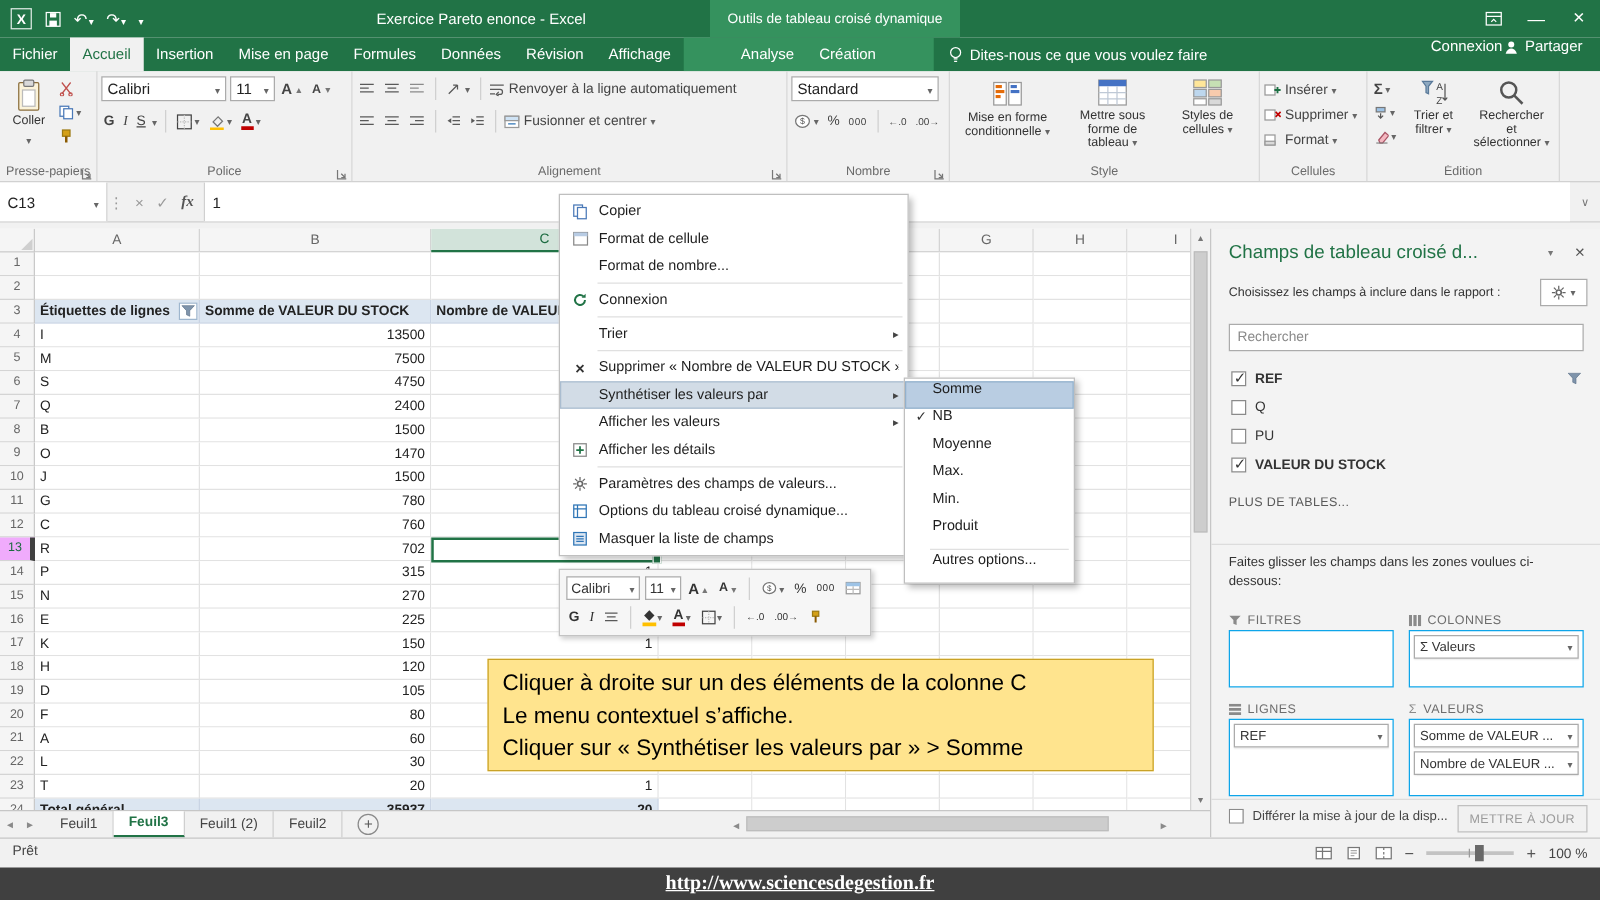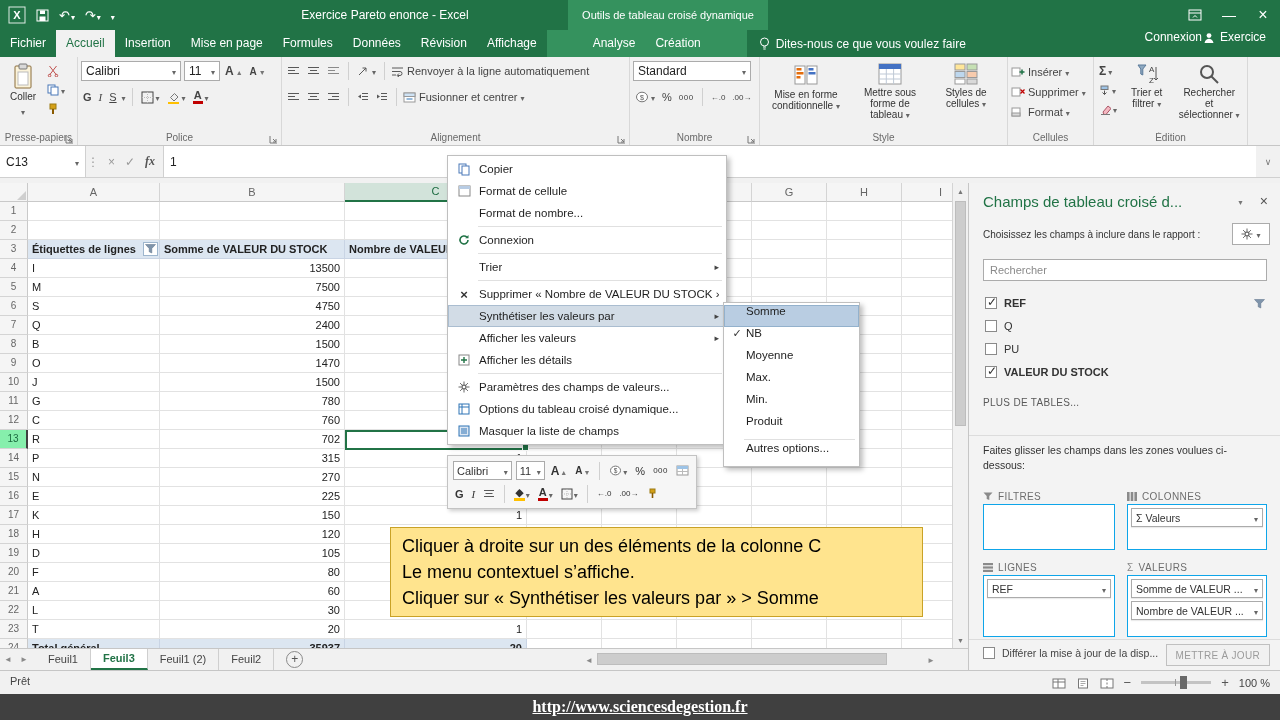--- a/index.html
+++ b/index.html
@@ -65,21 +65,21 @@
   #grid-wrap{position:absolute;left:0;top:183px;width:952px;height:465px;overflow:hidden;background:#fff}
   #grid-body{position:relative}
   .g-row{display:flex;height:19px}
   .g-corner{width:28px;height:19px;background:#f5f5f5;border-right:1px solid #c9c9c9;border-bottom:1px solid #c9c9c9;position:relative;flex:none}
   .g-corner::after{content:'';position:absolute;right:1px;bottom:1px;border-left:9px solid transparent;border-bottom:9px solid #cfcfcf}
   .g-h{height:19px;background:#f5f5f5;border-right:1px solid #d4d4d4;border-bottom:1px solid #c9c9c9;text-align:center;
        font-size:11px;color:#666;line-height:18px;flex:none}
   .g-h.sel{background:#d2e3da;color:#1c6b40;border-bottom:2px solid #217346;line-height:16px}
   .g-rh{width:28px;height:19px;background:#f5f5f5;border-right:1px solid #c9c9c9;border-bottom:1px solid #d4d4d4;text-align:center;
         font-size:10px;color:#666;line-height:18px;flex:none}
-  .g-rh.sel{background:#86efac;color:#1c6b40;border-right:2px solid #404040}
+  .g-rh.sel{background:#f0abfc;color:#1c6b40;border-right:4px solid #404040}
   .g-c{height:19px;background:#fff;border-right:1px solid #e2e2e2;border-bottom:1px solid #e2e2e2;font-size:11px;line-height:18px;
        padding:0 4px;white-space:nowrap;overflow:hidden;position:relative;flex:none}
   .g-c.pivot{background:#dce6f1;font-weight:bold;border-right-color:#c9d4e4;border-bottom-color:#c9d4e4}
   .ta-r{text-align:right}.ta-l{text-align:left}
   .afilter{position:absolute;right:1px;top:2px;width:15px;height:14px;background:#fff;border:1px solid #9eb6ce;display:flex;align-items:center;justify-content:center}
   #sel-overlay{position:absolute;left:345px;top:247px;width:183px;height:20px;border:2px solid #217346;z-index:2}
   #sel-overlay::after{content:'';position:absolute;right:-3px;bottom:-3px;width:5px;height:5px;background:#217346;border:1px solid #fff}
 
   
   #vscroll{position:absolute;left:952px;top:183px;width:16px;height:465px;background:#f1f1f1;border-left:1px solid #d4d4d4}
@@ -237,21 +237,21 @@
     </div>
     <div class="tr-right">
       <span class="itm">Connexion</span>
       <span class="itm">
         <span>
           <svg width="12" height="12">
               <circle cx="6" cy="3.6" r="2.4" fill="#fff"></circle>
               <path d="M1.5 11c.6-2.8 2.8-4.2 4.5-4.2S9.9 8.2 10.5 11z" fill="#fff"></path>
             </svg>
         </span>
-        <span>Exercice</span>
+        <span>Partager</span>
       </span>
     </div>
   </div>
 
   <div id="ribbon">
 
     <div class="grp" style="left:0;width:78px">
       <div class="grp-body" style="display:flex;gap:2px">
         <div class="big-btn" style="width:40px">
           <svg width="20" height="26">

